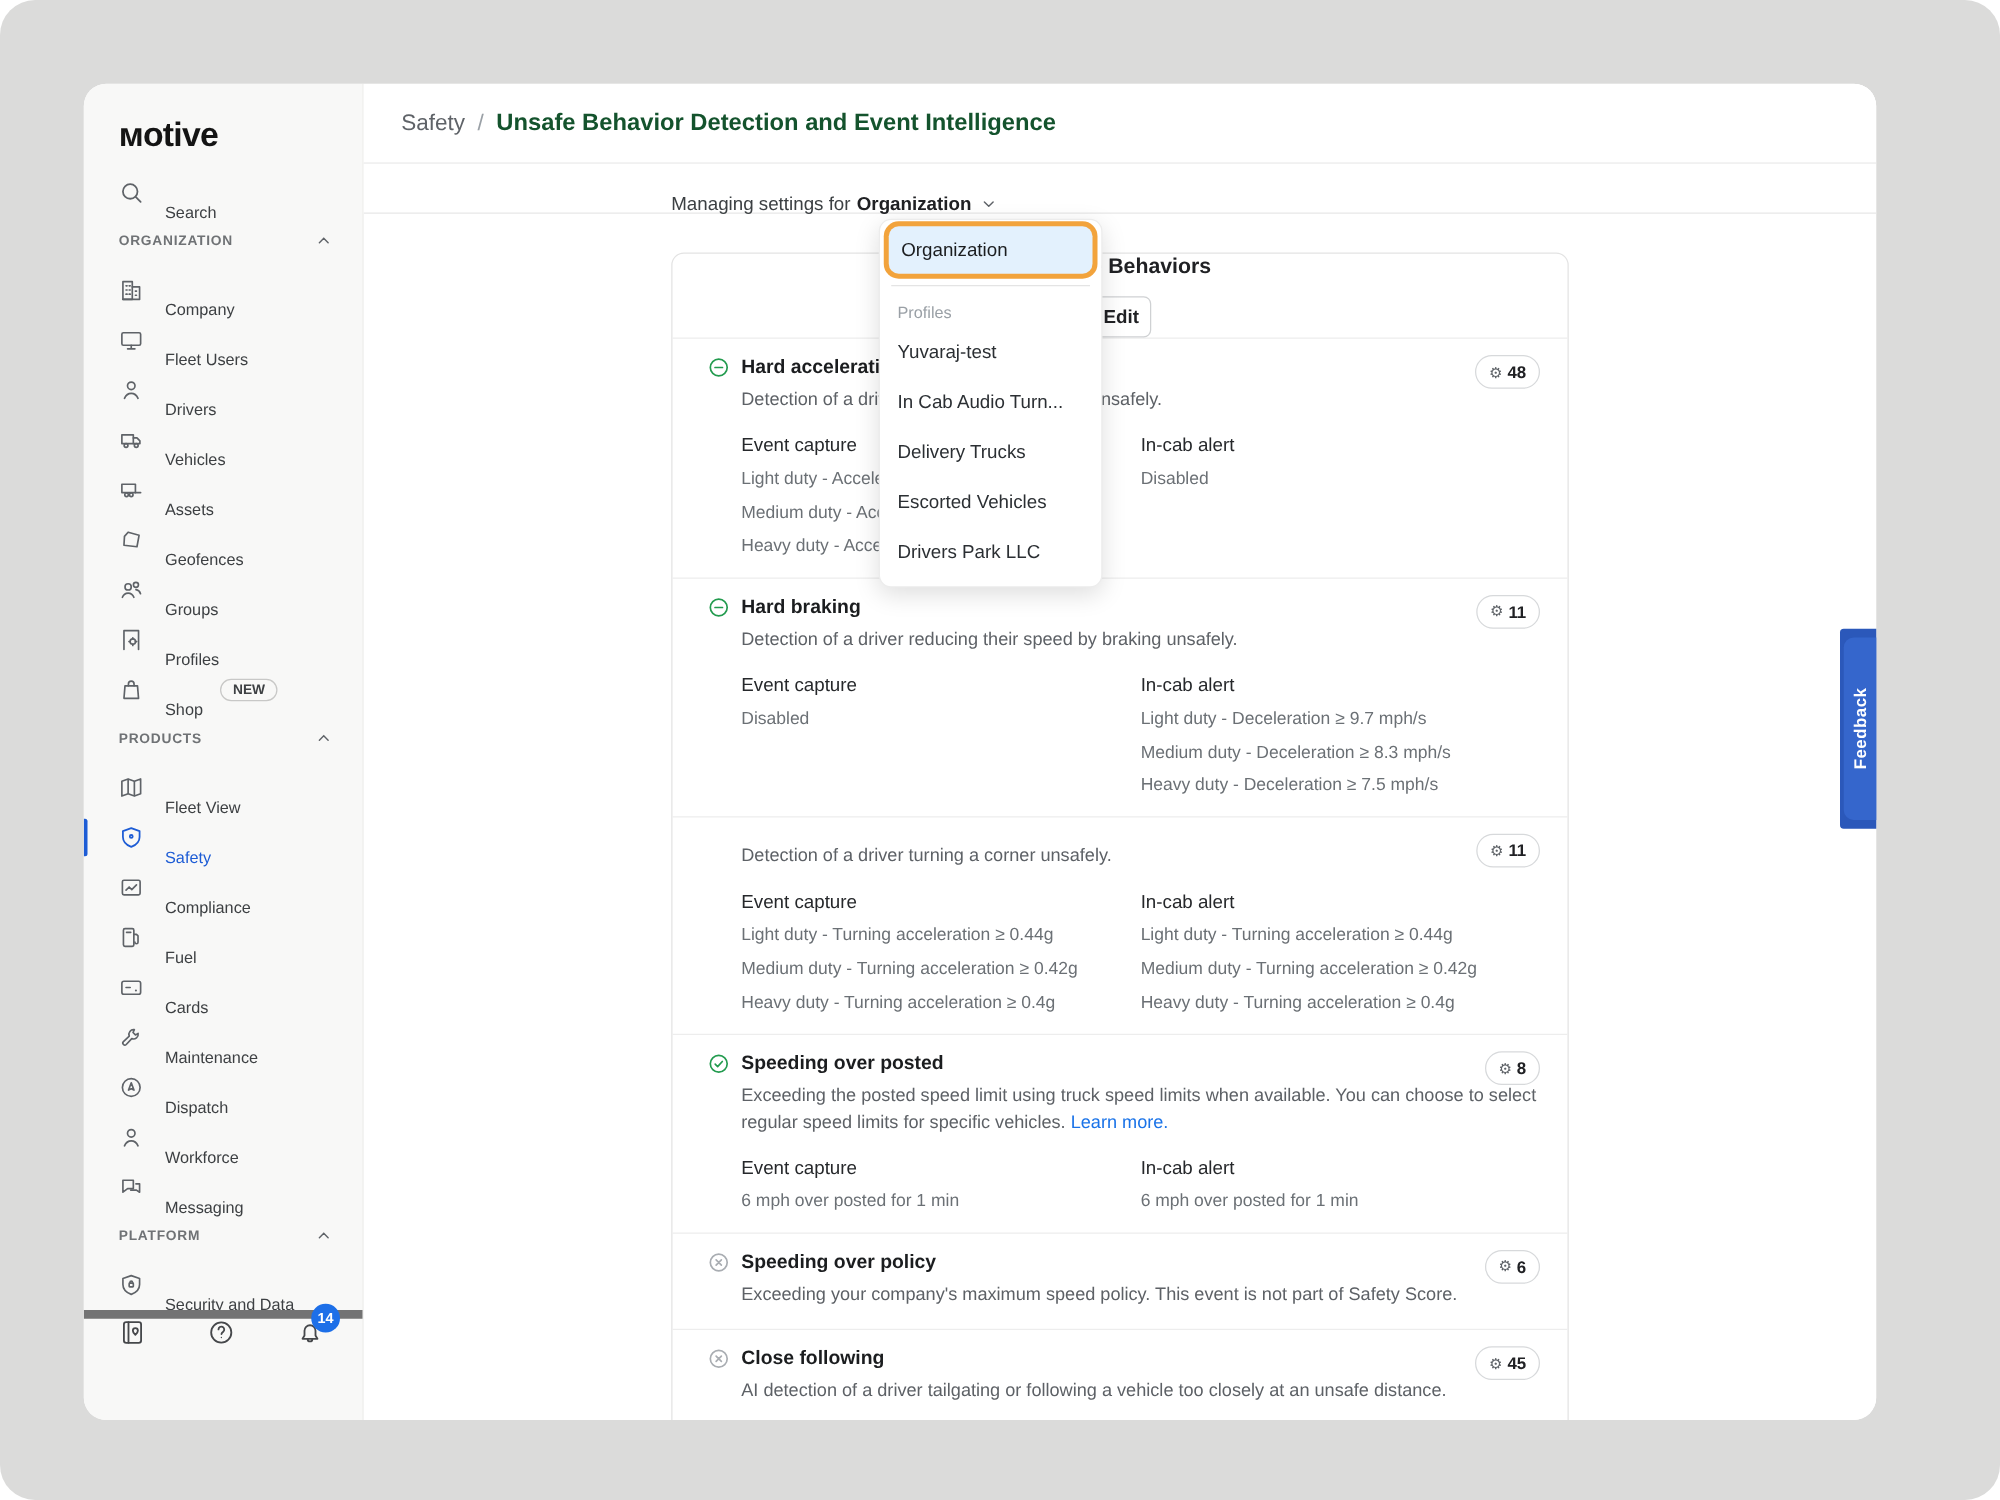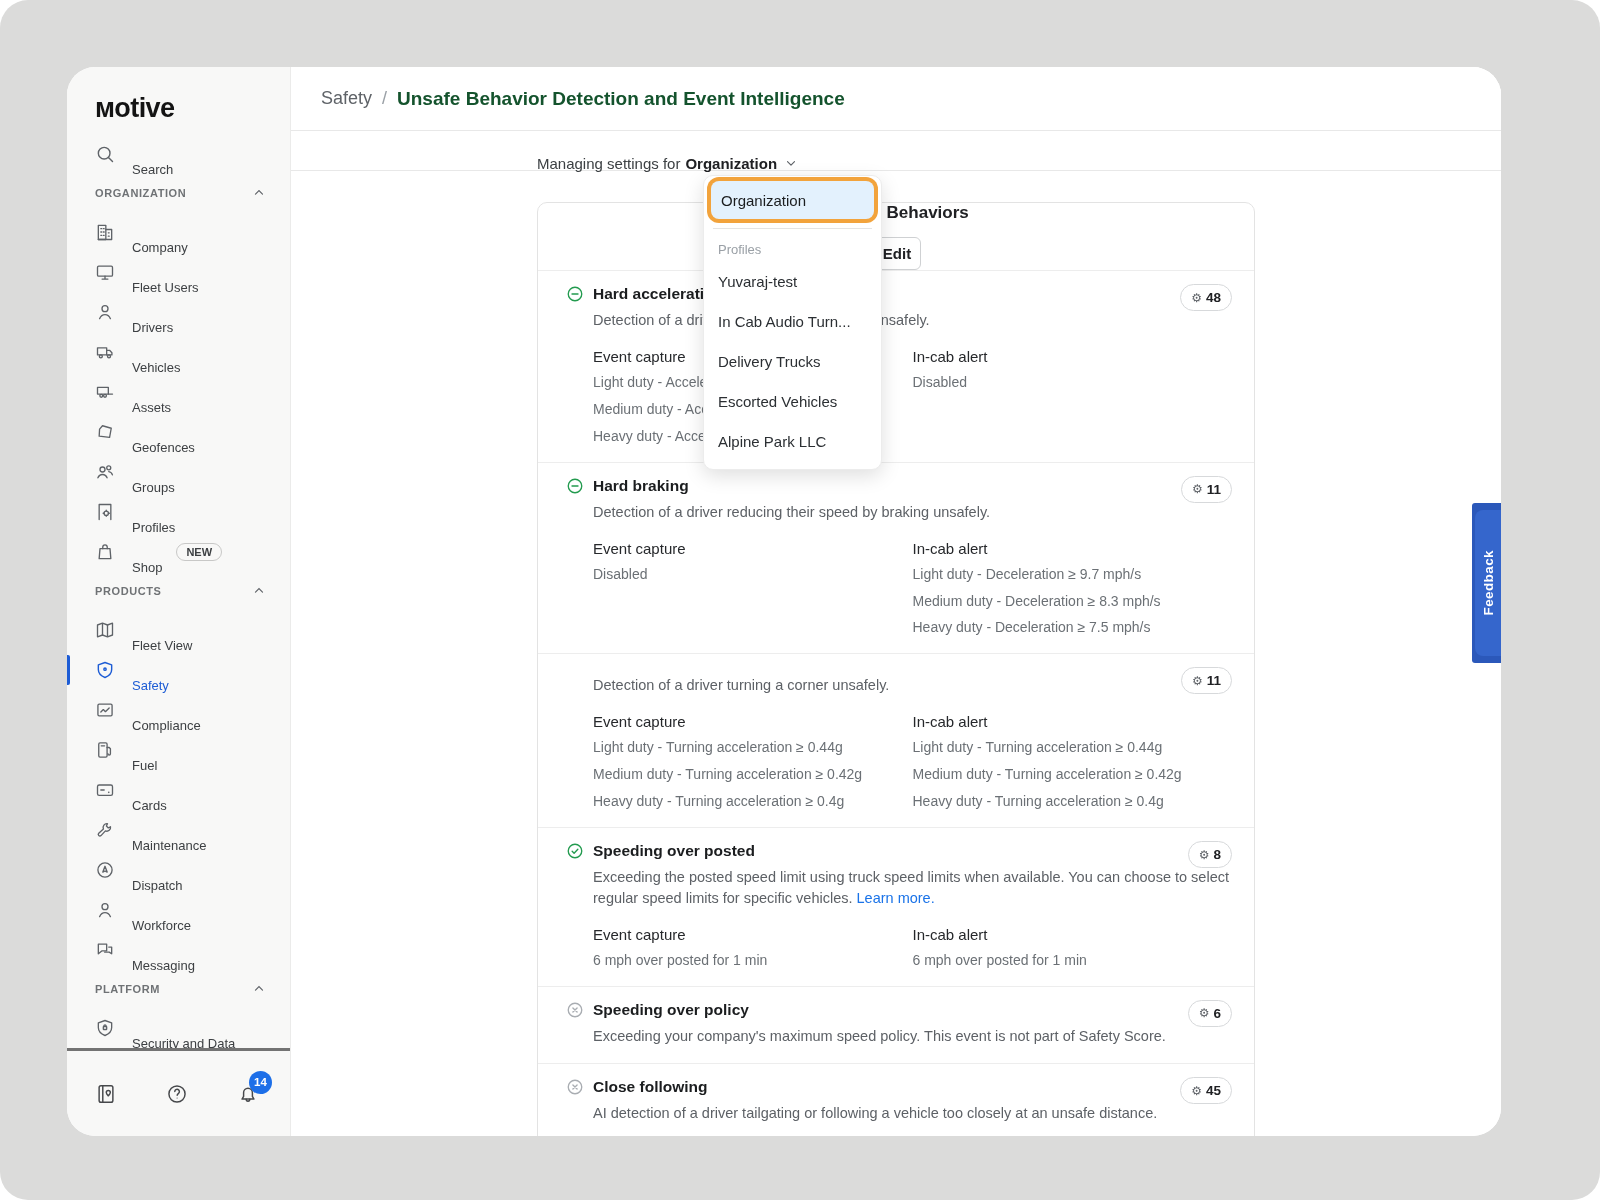--- a/index.html
+++ b/index.html
@@ -1,37 +1,37 @@
 <!DOCTYPE html>
 <html><head>
 <meta charset="utf-8">
 <style>
   * { margin:0; padding:0; box-sizing:border-box; }
   html,body { width:1600px; height:1200px; background:#ffffff; font-family:"Liberation Sans", sans-serif; }
   .canvas { position:absolute; inset:0; width:1600px; height:1200px; background:#dbdbda; border-radius:28px; overflow:hidden; }
 
   
-  .window { position:absolute; left:67px; top:67px; width:1434px; height:1069px; background:#ffffff; border-radius:28px; overflow:hidden; display:flex; }
+  .window { position:absolute; left:67px; top:67px; width:1434px; height:1069px; background:#ffffff; border-radius:18px; overflow:hidden; display:flex; }
 
   
   .sidebar { width:224px; background:#f8f8f7; border-right:1px solid #ebebea; position:relative; flex:0 0 224px; }
   .logo { padding:26px 0 10px 28px; height:67px; display:flex; align-items:center; gap:2px; }
   .logo-m { font-size:27px; font-weight:800; color:#141414; letter-spacing:-0.6px; }
   .nav-item { height:40px; display:flex; align-items:center; padding-left:28px; cursor:pointer; position:relative; color:#3d4043; }
   .nav-item .nav-icon { width:20px; height:20px; margin-right:17px; color:#5f6368; display:flex; align-items:center; justify-content:center; }
   .nav-item .nav-label { font-size:13px; color:#3d4043;margin-top:31px; }
   .nav-item.active { color:#1d5cd5; }
   .nav-item.active .nav-icon { color:#1d5cd5; }
   .nav-item.active .nav-label { color:#1d5cd5; }
   .active-bar { position:absolute; left:0; top:5px; width:3px; height:30px; background:#1d5cd5; border-radius:0 2px 2px 0; }
   .sec-header { height:38px; display:flex; align-items:center; padding:0 24px 0 28px; justify-content:space-between; }
   .sec-header .sec-label { font-size:11px; font-weight:700; letter-spacing:0.6px; color:#6f7control2; color:#6f7275; }
   .sec-header .chev { color:#5f6368; }
   .new-pill { margin-left:14px; font-size:11px; font-weight:600; color:#3d4043; border:1px solid #c8c8c7; border-radius:10px; padding:2px 9px; }
-  .side-footer { position:absolute; left:0; right:0; bottom:0; height:88px; border-top:3px solid #737373; display:flex; align-items:center; padding:0 28px; gap:49px; }
+  .side-footer { position:absolute; left:0; right:0; bottom:0; height:88px; border-top:7px solid #737373; display:flex; align-items:flex-start; padding:0 28px; gap:49px; }
   .foot-ic { color:#46484b; position:relative; width:22px; height:22px; cursor:pointer; }
   .notif-badge { position:absolute; top:-12px; right:-13px; min-width:23px; height:23px; background:#1d6fe8; border-radius:12px; color:#fff; font-size:11.5px; font-weight:700; display:flex; align-items:center; justify-content:center; padding:0 4px; }
 
   
   .main { flex:1; position:relative; background:#fff; }
   .topbar { height:64px; border-bottom:1px solid #e8e8e8; display:flex; align-items:center; padding-left:30px; background:#fff; }
   .crumb-sec { font-size:18px; color:#5f6368; }
   .crumb-sep { font-size:18px; color:#9aa0a6; margin:0 10px; }
   .crumb-title { font-size:19px; font-weight:700; color:#14532d; }
   .settings-bar { height:40px; border-bottom:1px solid #e8e8e8; position:relative; background:#fff; }
@@ -507,21 +507,21 @@
   </div>
 
   <div class="dropdown" style="position:absolute;">
     <div class="dd-selected">Organization</div>
     <div class="dd-divider"></div>
     <div class="dd-group">Profiles</div>
     <div class="dd-opt">Yuvaraj-test</div>
     <div class="dd-opt">In Cab Audio Turn...</div>
     <div class="dd-opt">Delivery Trucks</div>
     <div class="dd-opt">Escorted Vehicles</div>
-    <div class="dd-opt">Alpine Park LLC</div>
+    <div class="dd-opt">Drivers Park LLC</div>
   </div>
 
 </div>
 
 <div class="feedback">
   <div class="feedback-inner">
     <span class="feedback-label">Feedback</span>
   </div>
 </div>
 </div>

